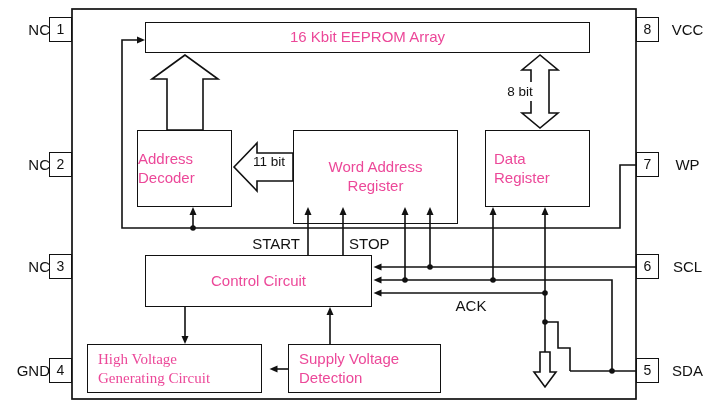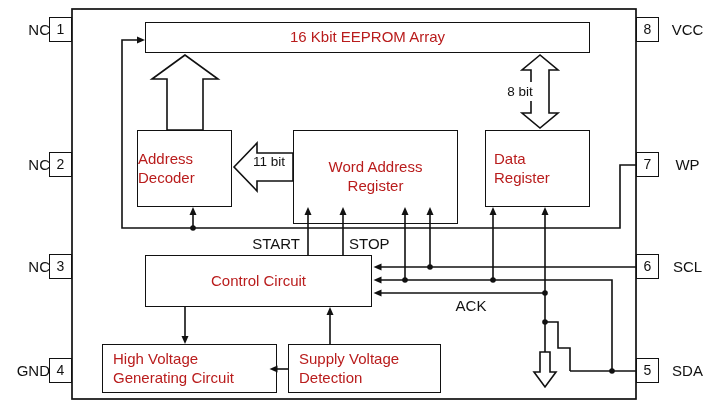--- a/index.html
+++ b/index.html
@@ -3,21 +3,21 @@
 <meta charset="utf-8">
 <style>
   html,body{margin:0;padding:0;background:#ffffff;}
   #stage{
     position:relative;width:708px;height:408px;background:#ffffff;
     font-family:"Liberation Sans", sans-serif;color:#111;overflow:hidden;
   }
   #wires{position:absolute;left:0;top:0;z-index:5;pointer-events:none;}
   .block{
     position:absolute;box-sizing:border-box;border:1.6px solid #111;background:#fff;
-    display:flex;align-items:center;font-size:15px;line-height:1.25;color:#b91c1c;z-index:1;
+    display:flex;align-items:center;font-size:15px;line-height:1.25;color:#ec4899;z-index:1;
   }
   .block.center{justify-content:center;text-align:center;}
   .block-label{white-space:pre-line;}
   .pin-box{
     position:absolute;box-sizing:border-box;width:23px;height:25px;border:1.6px solid #111;
     background:#fff;z-index:10;text-align:center;font-size:14px;line-height:22px;color:#111;
   }
   .pin-label{
     position:absolute;height:25px;line-height:25px;font-size:15px;color:#111;z-index:10;
   }
@@ -47,21 +47,21 @@
 
   <div class="block" style="left:485px;top:130px;width:105px;height:77px;padding-left:8px;">
     <span class="block-label">Data
 Register</span>
   </div>
 
   <div class="block center" style="left:145px;top:255px;width:227px;height:52px;align-items:center;">
     <span class="block-label">Control Circuit</span>
   </div>
 
-  <div class="block" style="left:102px;top:344px;width:175px;height:49px;padding-left:10px;">
+  <div class="block" style="left:87px;top:344px;width:175px;height:49px;padding-left:10px;font-family:Liberation Serif, serif;">
     <span class="block-label">High Voltage
 Generating Circuit</span>
   </div>
 
   <div class="block" style="left:288px;top:344px;width:153px;height:49px;padding-left:10px;">
     <span class="block-label">Supply Voltage
 Detection</span>
   </div>
 
   <svg id="wires" width="708" height="408" viewBox="0 0 708 408">

